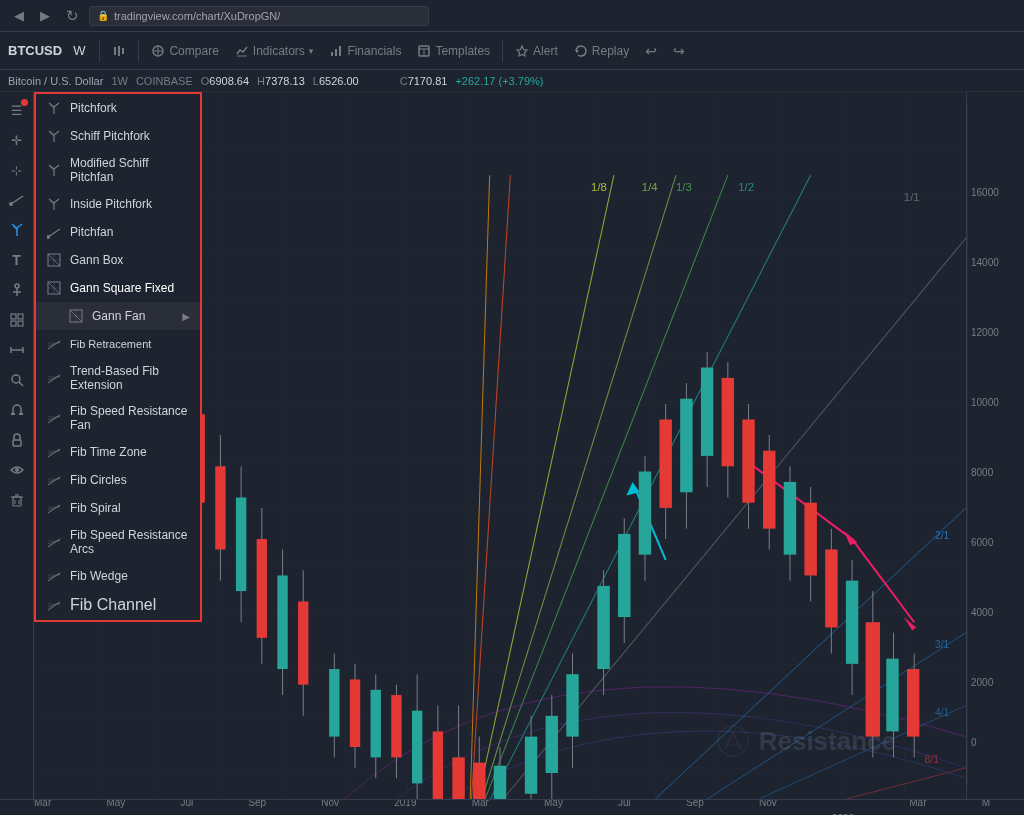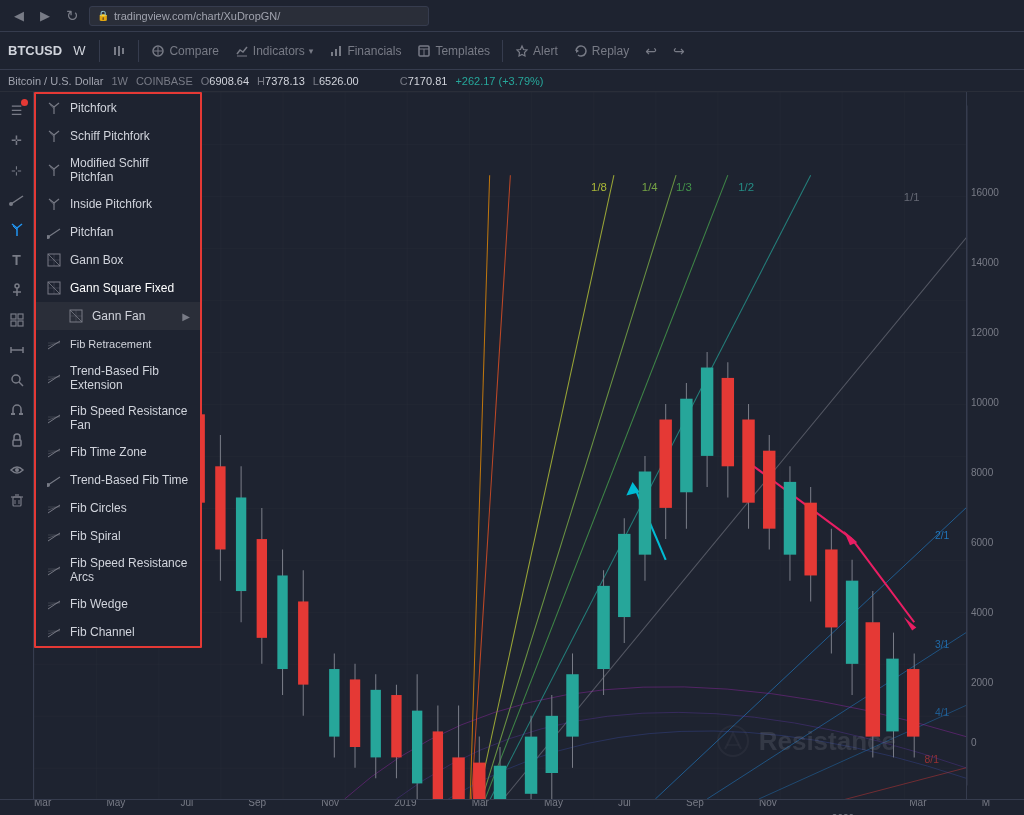--- a/index.html
+++ b/index.html
@@ -393,29 +393,20 @@
             <line x1="1" y1="12" x2="13" y2="4" stroke="#787b86" stroke-width="1"></line>
             <line x1="1" y1="9" x2="13" y2="5" stroke="#787b86" stroke-width="0.8" opacity="0.6"></line>
             <line x1="1" y1="6" x2="13" y2="6" stroke="#787b86" stroke-width="0.8" opacity="0.4"></line>
           </svg>
         </span>
         <span style="font-size: 12px; color: rgb(209, 212, 220);">Fib Time Zone</span>
       </div>
       <div class="menu-item">
         <span style="width: 16px; height: 16px; display: inline-flex; align-items: center; justify-content: center; flex-shrink: 0;">
           <svg width="14" height="14" viewBox="0 0 14 14">
-            <line x1="1" y1="12" x2="13" y2="4" stroke="#787b86" stroke-width="1.2"></line>
-            <circle cx="1" cy="12" r="2" fill="#787b86"></circle>
-          </svg>
-        </span>
-        <span style="font-size: 12px; color: rgb(209, 212, 220);">Trend-Based Fib Time</span>
-      </div>
-      <div class="menu-item">
-        <span style="width: 16px; height: 16px; display: inline-flex; align-items: center; justify-content: center; flex-shrink: 0;">
-          <svg width="14" height="14" viewBox="0 0 14 14">
             <line x1="1" y1="12" x2="13" y2="4" stroke="#787b86" stroke-width="1"></line>
             <line x1="1" y1="9" x2="13" y2="5" stroke="#787b86" stroke-width="0.8" opacity="0.6"></line>
             <line x1="1" y1="6" x2="13" y2="6" stroke="#787b86" stroke-width="0.8" opacity="0.4"></line>
           </svg>
         </span>
         <span style="font-size: 12px; color: rgb(209, 212, 220);">Fib Circles</span>
       </div>
       <div class="menu-item">
         <span style="width: 16px; height: 16px; display: inline-flex; align-items: center; justify-content: center; flex-shrink: 0;">
           <svg width="14" height="14" viewBox="0 0 14 14">
@@ -447,21 +438,21 @@
         <span style="font-size: 12px; color: rgb(209, 212, 220);">Fib Wedge</span>
       </div>
       <div class="menu-item">
         <span style="width: 16px; height: 16px; display: inline-flex; align-items: center; justify-content: center; flex-shrink: 0;">
           <svg width="14" height="14" viewBox="0 0 14 14">
             <line x1="1" y1="12" x2="13" y2="4" stroke="#787b86" stroke-width="1"></line>
             <line x1="1" y1="9" x2="13" y2="5" stroke="#787b86" stroke-width="0.8" opacity="0.6"></line>
             <line x1="1" y1="6" x2="13" y2="6" stroke="#787b86" stroke-width="0.8" opacity="0.4"></line>
           </svg>
         </span>
-        <span style="font-size: 12px; color: rgb(209, 212, 220);">Fib Channel</span>
+        <span style="font-size: 16px; color: rgb(209, 212, 220);">Fib Channel</span>
       </div>
     </div>
 
   <div id="chart-area">
     <svg id="chart-svg" viewBox="0 0 900 680" preserveAspectRatio="none">
 
       <defs>
         <pattern id="grid" width="60" height="50" patternUnits="userSpaceOnUse">
           <path d="M 60 0 L 0 0 0 50" fill="none" stroke="#2a2e39" stroke-width="0.5"></path>
         </pattern>

